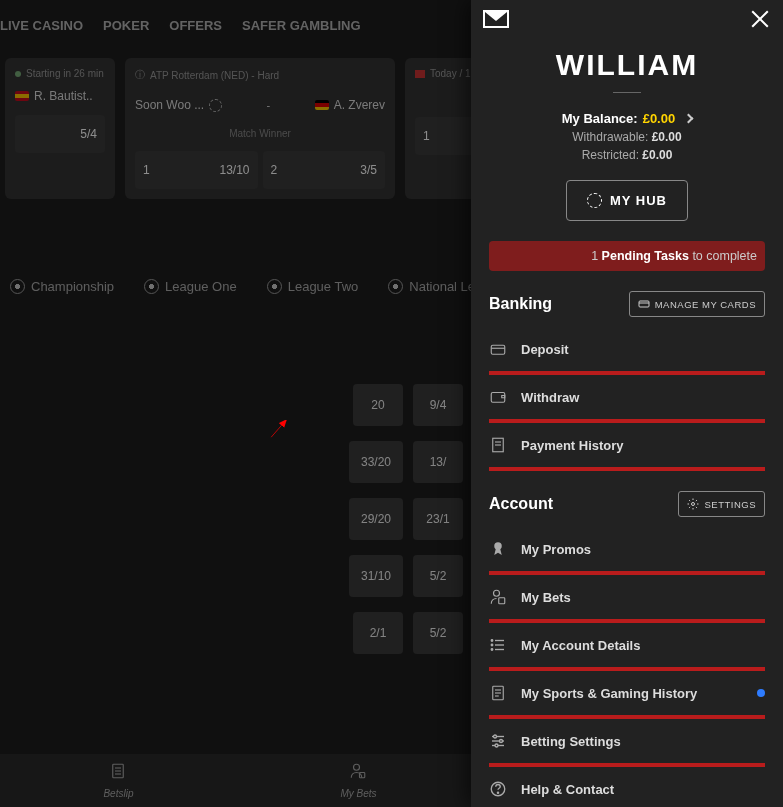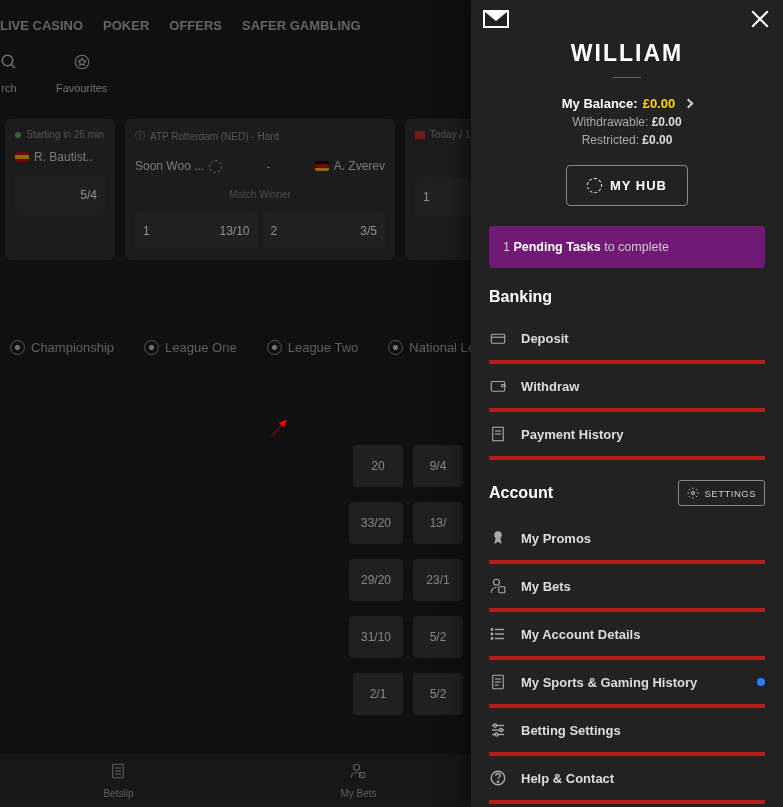--- a/index.html
+++ b/index.html
@@ -110,20 +110,21 @@
       position: absolute;
       bottom: 0;
       left: 0;
       width: 480px;
       background: #2a2a2a;
       display: flex;
       justify-content: space-around;
       padding: 8px 0;
       color: #aaa;
       font-size: 10px;
+      font-style: italic;
     }
     .bg-bottom-item { text-align: center; }
     .bg-bottom-item .icon-wrap { font-size: 20px; margin-bottom: 3px; }
     
     
     .panel {
       position: absolute;
       top: 0;
       right: 0;
       width: 312px;
@@ -166,24 +167,24 @@
       position: absolute;
       left: 10px; top: 0;
       width: 2px; height: 22px;
       background: #fff;
     }
     .close-icon::before { transform: rotate(45deg); }
     .close-icon::after { transform: rotate(-45deg); }
     
     .username {
       text-align: center;
-      font-size: 23px;
+      font-size: 30px;
       letter-spacing: 2px;
       font-weight: 600;
-      margin-top: 2px;
+      margin-top: 10px;
     }
     .username-divider {
       width: 28px; height: 1px;
       background: #666;
       margin: 10px auto 18px;
     }
     
     .balance-line {
       text-align: center;
       font-size: 13px;
@@ -224,25 +225,25 @@
       letter-spacing: 1px;
       cursor: pointer;
     }
     .hub-icon {
       width: 15px; height: 15px;
       border: 1.5px dashed #fff;
       border-radius: 50%;
     }
     
     .pending-bar {
-      background: #701a75;
+      background: #7f1d1d;
       border-radius: 4px;
       margin: 20px 18px;
-      padding: 14px;
-      text-align: left;
+      padding: 8px;
+      text-align: right;
       font-size: 12.5px;
       color: #ccc;
       cursor: pointer;
     }
     .pending-bar b { color: #fff; }
     
     .section {
       padding: 0 18px;
     }
     .section-header {
@@ -312,40 +313,20 @@
 <body>
 
 <div class="bg-content">
   <div class="bg-top-nav">
     <span>LIVE CASINO</span>
     <span>POKER</span>
     <span>OFFERS</span>
     <span>SAFER GAMBLING</span>
   </div>
 
-  <div class="bg-icons-row">
-    <div class="bg-icon-item">
-      <div class="icon-wrap">
-        <svg viewBox="0 0 24 24" fill="none" stroke="#ccc" stroke-width="2">
-            <circle cx="10" cy="10" r="7"></circle>
-            <line x1="20" y1="20" x2="15" y2="15"></line>
-          </svg>
-      </div>
-      <span>rch</span>
-    </div>
-    <div class="bg-icon-item">
-      <div class="icon-wrap">
-        <svg viewBox="0 0 24 24" fill="none" stroke="#ccc" stroke-width="1.5">
-            <circle cx="12" cy="12" r="9"></circle>
-            <path d="M12 7l1.5 3 3.5.5-2.5 2.5.5 3.5-3-1.5-3 1.5.5-3.5L7 10.5l3.5-.5z"></path>
-          </svg>
-      </div>
-      <span>Favourites</span>
-    </div>
-  </div>
 
   <div class="bg-match-cards">
     <div class="bg-card" style="min-width:110px">
       <div class="bg-card-header">
           <span style="width:6px;height:6px;background:#7a7;border-radius:50%"></span>
           <span>Starting in 26 min</span>
         </div>
       <div class="bg-card-player">
           <span class="bg-flag" style="background:linear-gradient(#c60b1e 33%,#ffc400 33% 66%,#c60b1e 66%)"></span>
           <span>R. Bautist..</span>
@@ -514,20 +495,27 @@
     <span>MY HUB</span>
   </div>
 
   <div class="pending-bar">
     <span>1</span> <b>Pending Tasks</b> <span>to complete</span>
   </div>
 
   <div class="section">
     <div class="section-header">
       <div class="section-title">Banking</div>
+      <div class="section-btn">
+        <svg class="small" viewBox="0 0 24 24" fill="none" stroke="#ccc" stroke-width="2">
+            <rect x="2" y="6" width="20" height="12" rx="2"></rect>
+            <line x1="2" y1="10" x2="22" y2="10"></line>
+          </svg>
+        <span>MANAGE MY CARDS</span>
+      </div>
     </div>
 
     <div class="menu-item">
       <span class="menu-icon">
         <svg viewBox="0 0 24 24" fill="none" stroke="#aaa" stroke-width="1.5">
             <rect x="3" y="7" width="18" height="12" rx="2"></rect>
             <line x1="3" y1="11" x2="21" y2="11"></line>
           </svg>
       </span>
       <span>Deposit</span>

